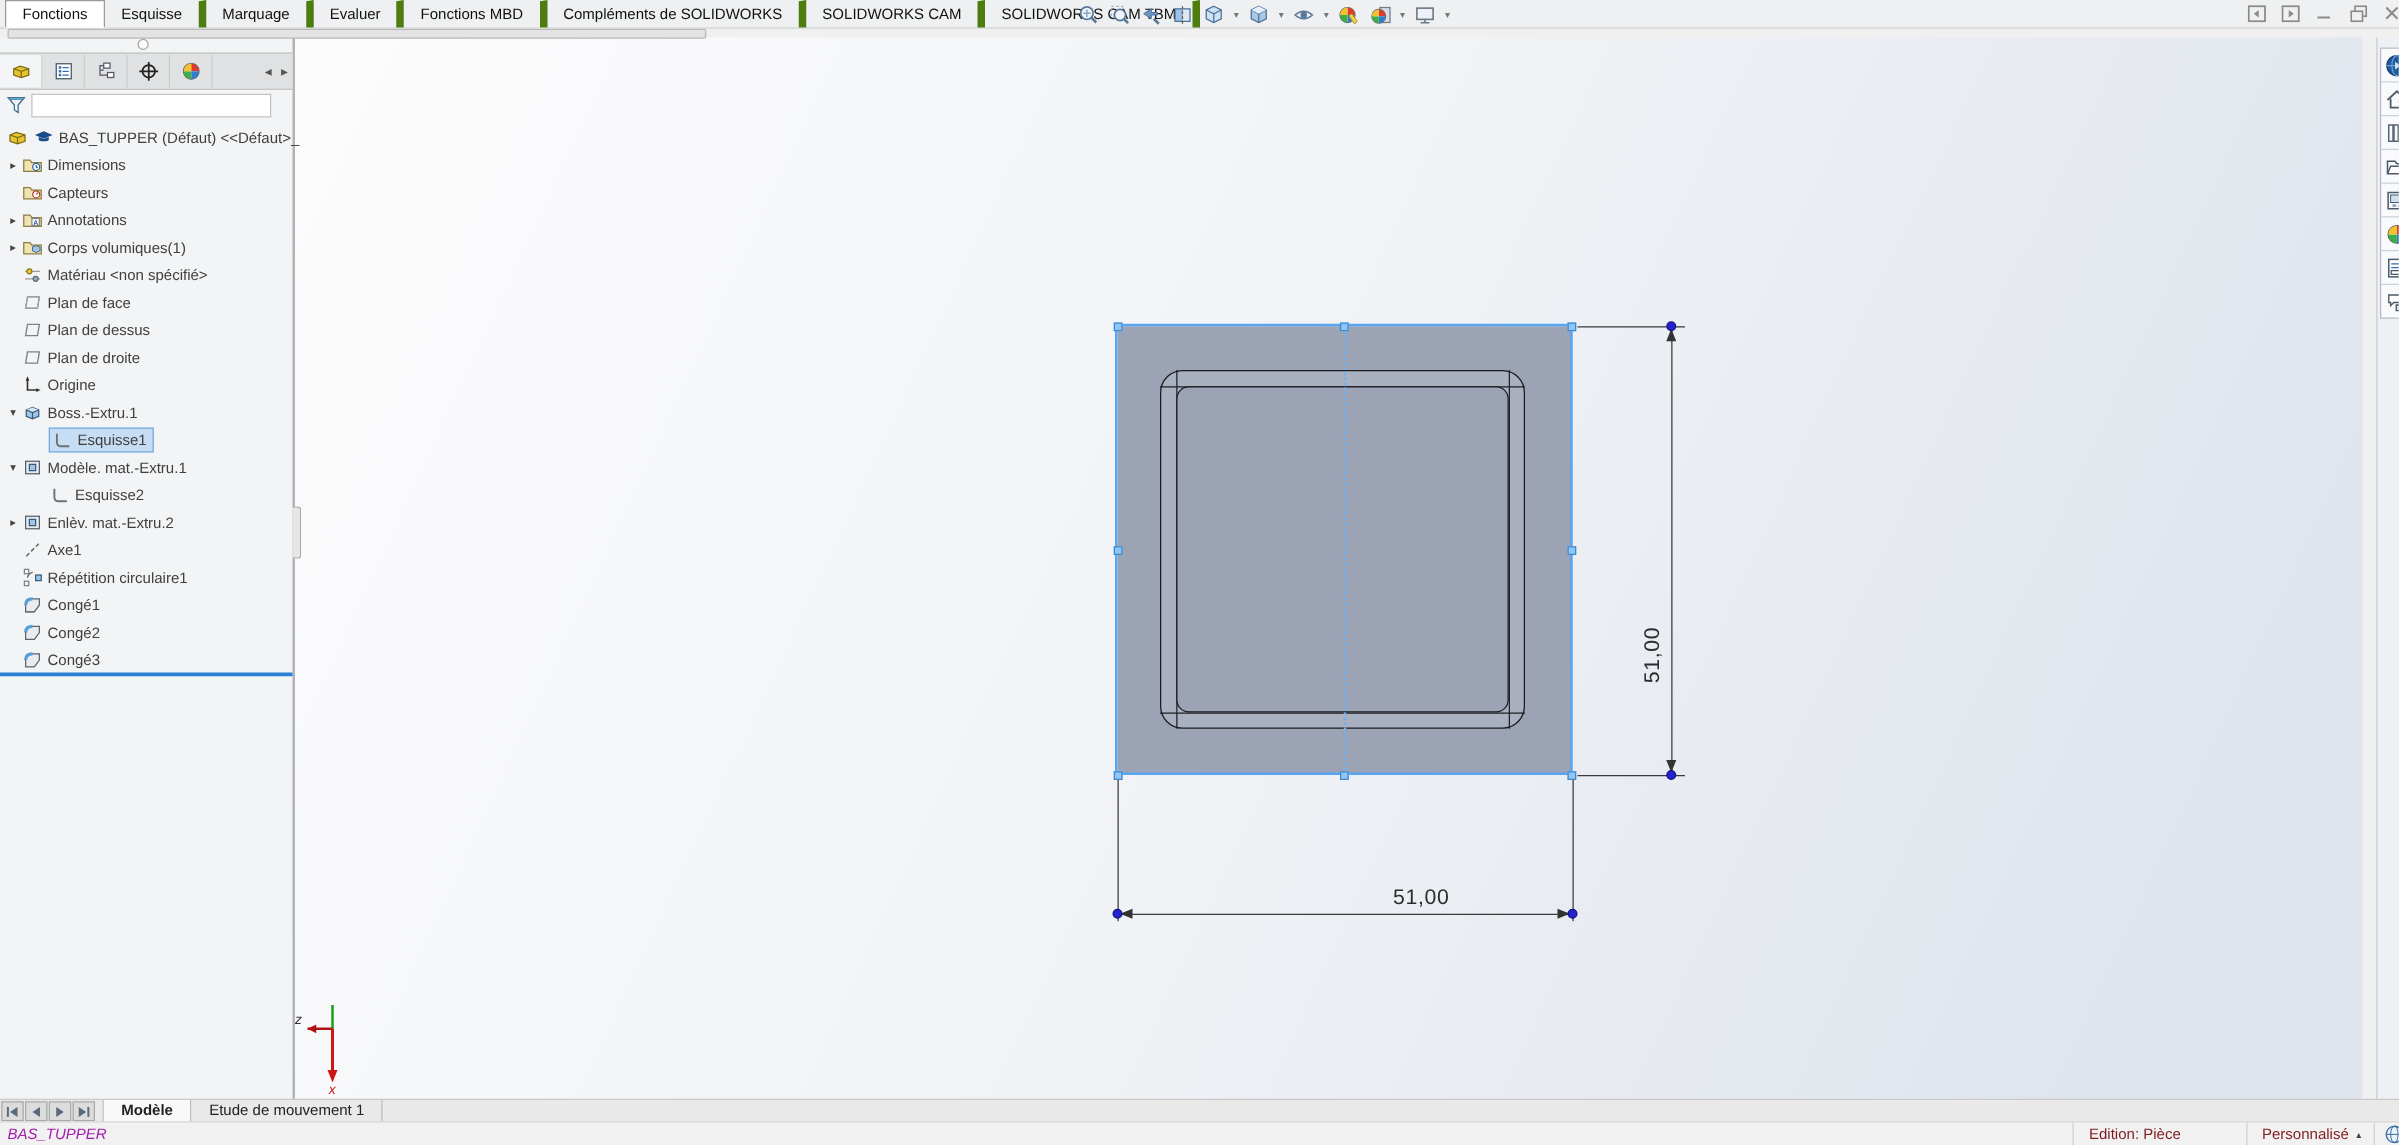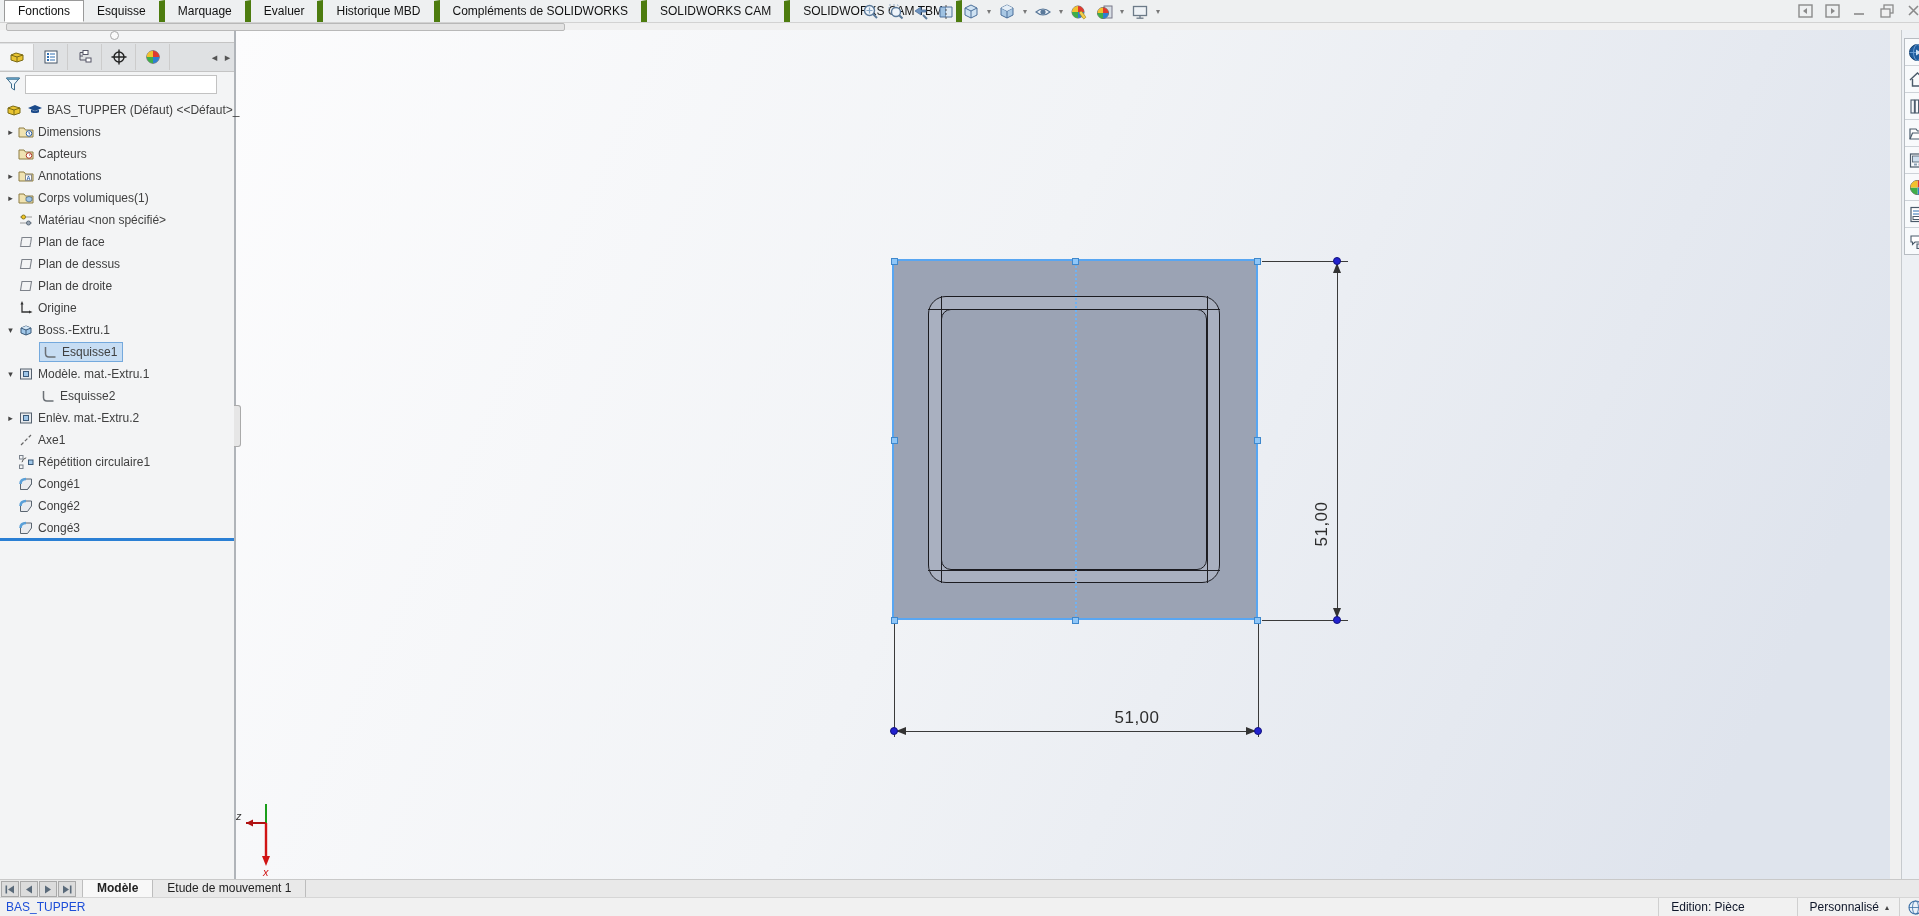--- a/index.html
+++ b/index.html
@@ -73,36 +73,36 @@
   .tp-icon:last-child{border-bottom:none;}
   
   .tabbar{position:absolute;left:0;right:0;bottom:18px;height:18px;background:#e9e9e9;
           border-top:1px solid #c9c9c9;display:flex;align-items:stretch;z-index:30;}
   .navbtn{width:16px;border:1px solid #a9a9a9;background:#dcdcdc;margin:1px 0 1px 1px;
           display:flex;align-items:center;justify-content:center;}
   .btab{padding:0 14px;line-height:17px;border-right:1px solid #bdbdbd;color:#222;}
   .btab.active{background:#f8f8f8;font-weight:bold;border-left:1px solid #bdbdbd;margin-left:6px;}
   .statusbar{position:absolute;left:0;right:0;bottom:0;height:18px;background:#f1f1f1;
              border-top:1px solid #d6d6d6;display:flex;align-items:center;z-index:30;}
-  .sb-doc{margin-left:6px;color:#1d4ed8;}
+  .sb-doc{margin-left:6px;color:#a21caf;font-style:italic;}
   .sb-right{margin-left:auto;display:flex;align-items:center;height:100%;}
-  .sb-seg{border-left:1px solid #d0d0d0;height:100%;display:flex;align-items:center;color:#0f172a;}
+  .sb-seg{border-left:1px solid #d0d0d0;height:100%;display:flex;align-items:center;color:#7f1d1d;}
   svg{display:block;}
 </style>
 </head>
 <body>
 
 <div class="app">
 
   <div class="menu-bar">
     <div class="menu-tab active">Fonctions</div>
     <div class="menu-tab">Esquisse</div>
     <div class="menu-tab">Marquage</div>
     <div class="menu-tab">Evaluer</div>
-    <div class="menu-tab">Historique MBD</div>
+    <div class="menu-tab">Fonctions MBD</div>
     <div class="menu-tab">Compléments de SOLIDWORKS</div>
     <div class="menu-tab">SOLIDWORKS CAM</div>
     <div class="menu-tab">SOLIDWORKS CAM TBM</div>
   </div>
   <div class="ribbon-strip"></div>
   <div class="pin-dot"></div>
 
   <div class="hud">
     <span class="hicon">
       <svg width="18" height="18" viewBox="0 0 18 18">

